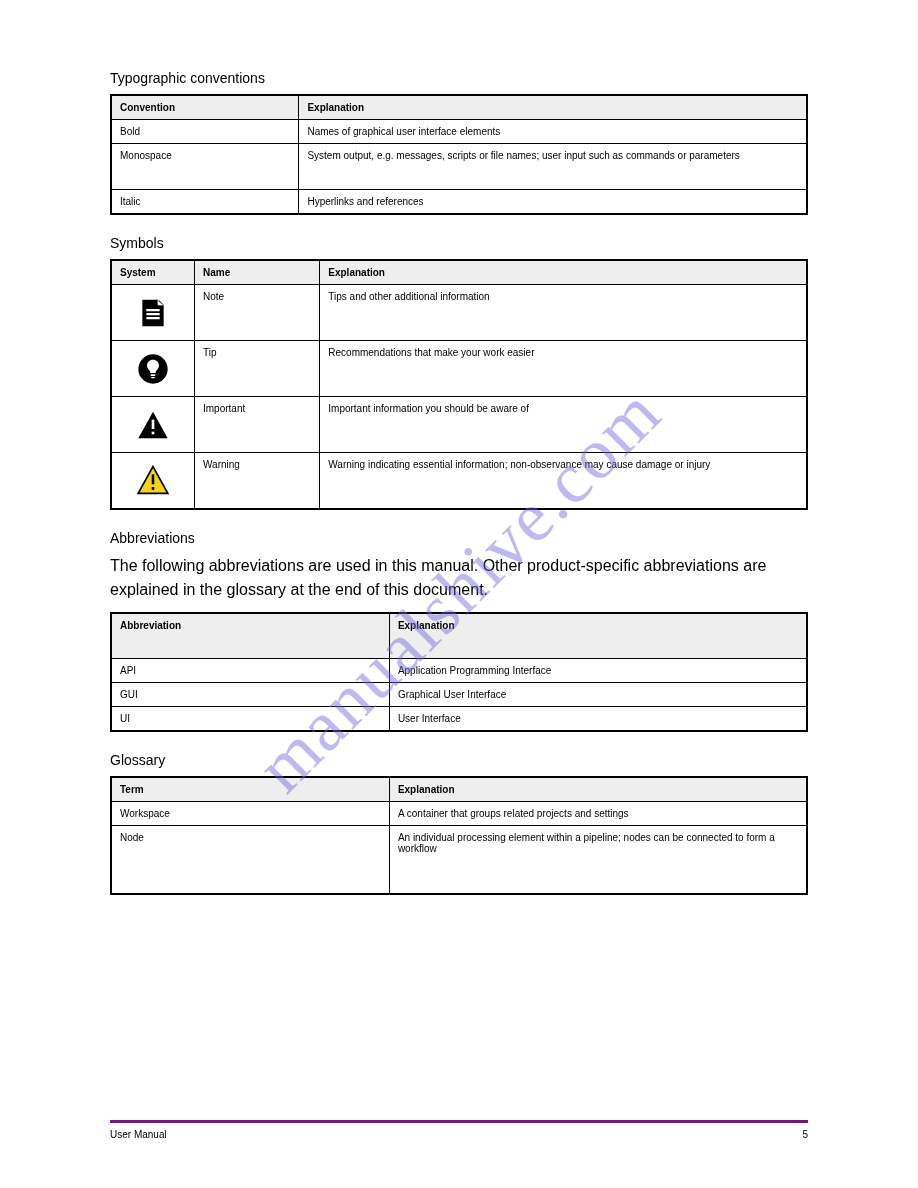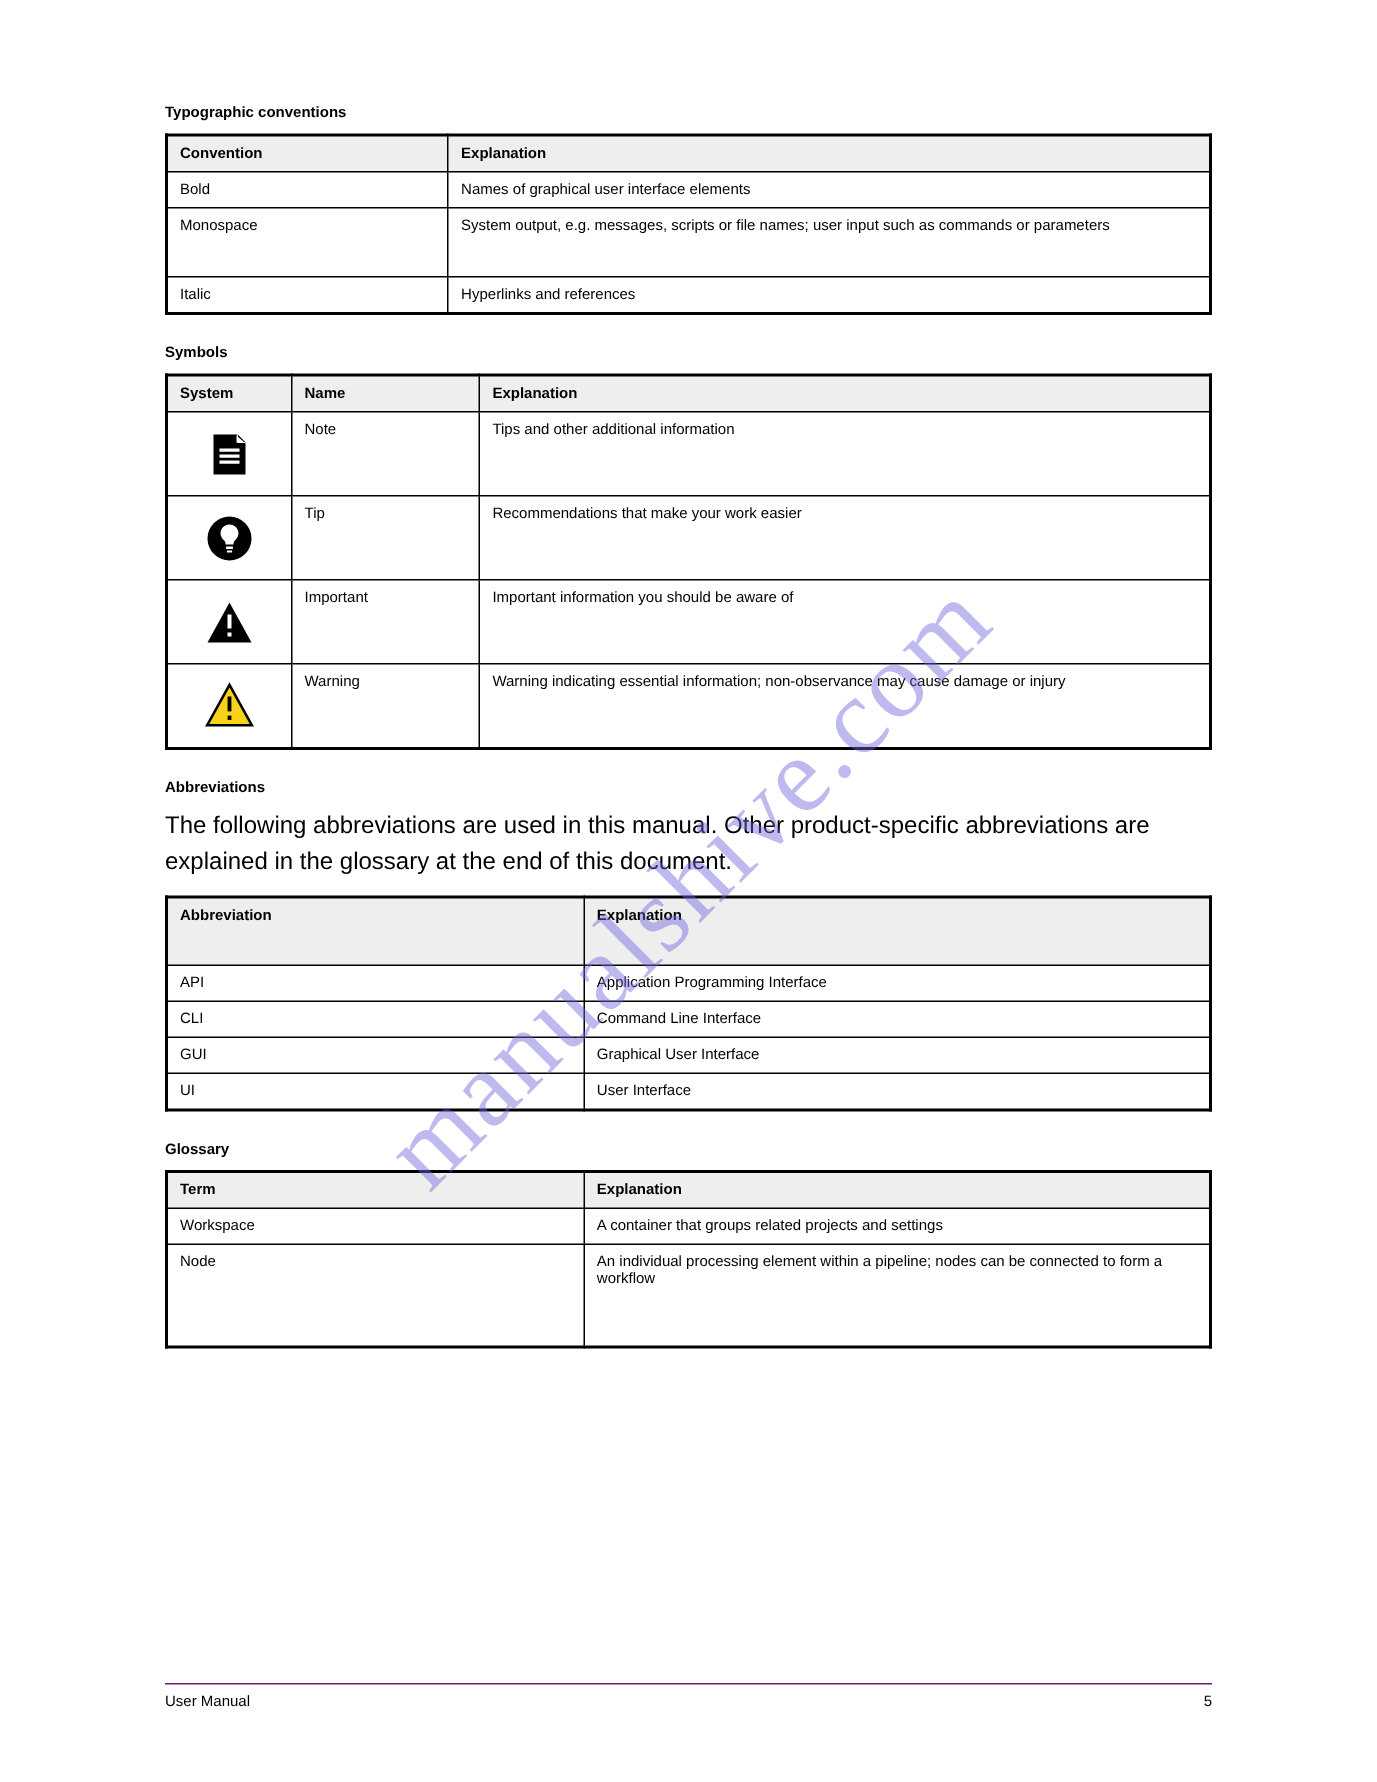--- a/index.html
+++ b/index.html
@@ -19,22 +19,22 @@
     left: 50%;
     transform: translate(-50%, -55%) rotate(-45deg);
     font-size: 72px;
     color: rgba(110, 100, 220, 0.45);
     font-family: Georgia, 'Times New Roman', serif;
     pointer-events: none;
     letter-spacing: 2px;
     white-space: nowrap;
   }
   .section-heading {
-    font-size: 10px;
-    font-weight: bold;
+    font-size: 14px;
+    font-weight: normal;
     margin: 20px 0 8px 0;
   }
   table {
     width: 100%;
     border-collapse: collapse;
     border: 2px solid #000;
     margin-bottom: 6px;
     table-layout: fixed;
   }
   th, td {
@@ -56,21 +56,21 @@
   .intro {
     font-size: 16px;
     line-height: 1.5;
     margin: 8px 0 10px 0;
   }
   .footer {
     position: absolute;
     bottom: 48px;
     left: 110px;
     right: 110px;
-    border-top: 1px solid #701a75;
+    border-top: 3px solid #701a75;
     padding-top: 6px;
     font-size: 10px;
     display: flex;
     justify-content: space-between;
   }
   svg { display: block; margin: 0 auto; }
 </style>
 </head>
 <body>
 
@@ -173,24 +173,20 @@
   <tbody>
       <tr class="tall">
     <th class="hdr">Abbreviation</th>
     <th class="hdr">Explanation</th>
   </tr>
   <tr>
     <td>API</td>
     <td>Application Programming Interface</td>
   </tr>
   <tr>
-    <td>CLI</td>
-    <td>Command Line Interface</td>
-  </tr>
-  <tr>
     <td>GUI</td>
     <td>Graphical User Interface</td>
   </tr>
   <tr>
     <td>UI</td>
     <td>User Interface</td>
   </tr>
 </tbody>
   </table>
 

